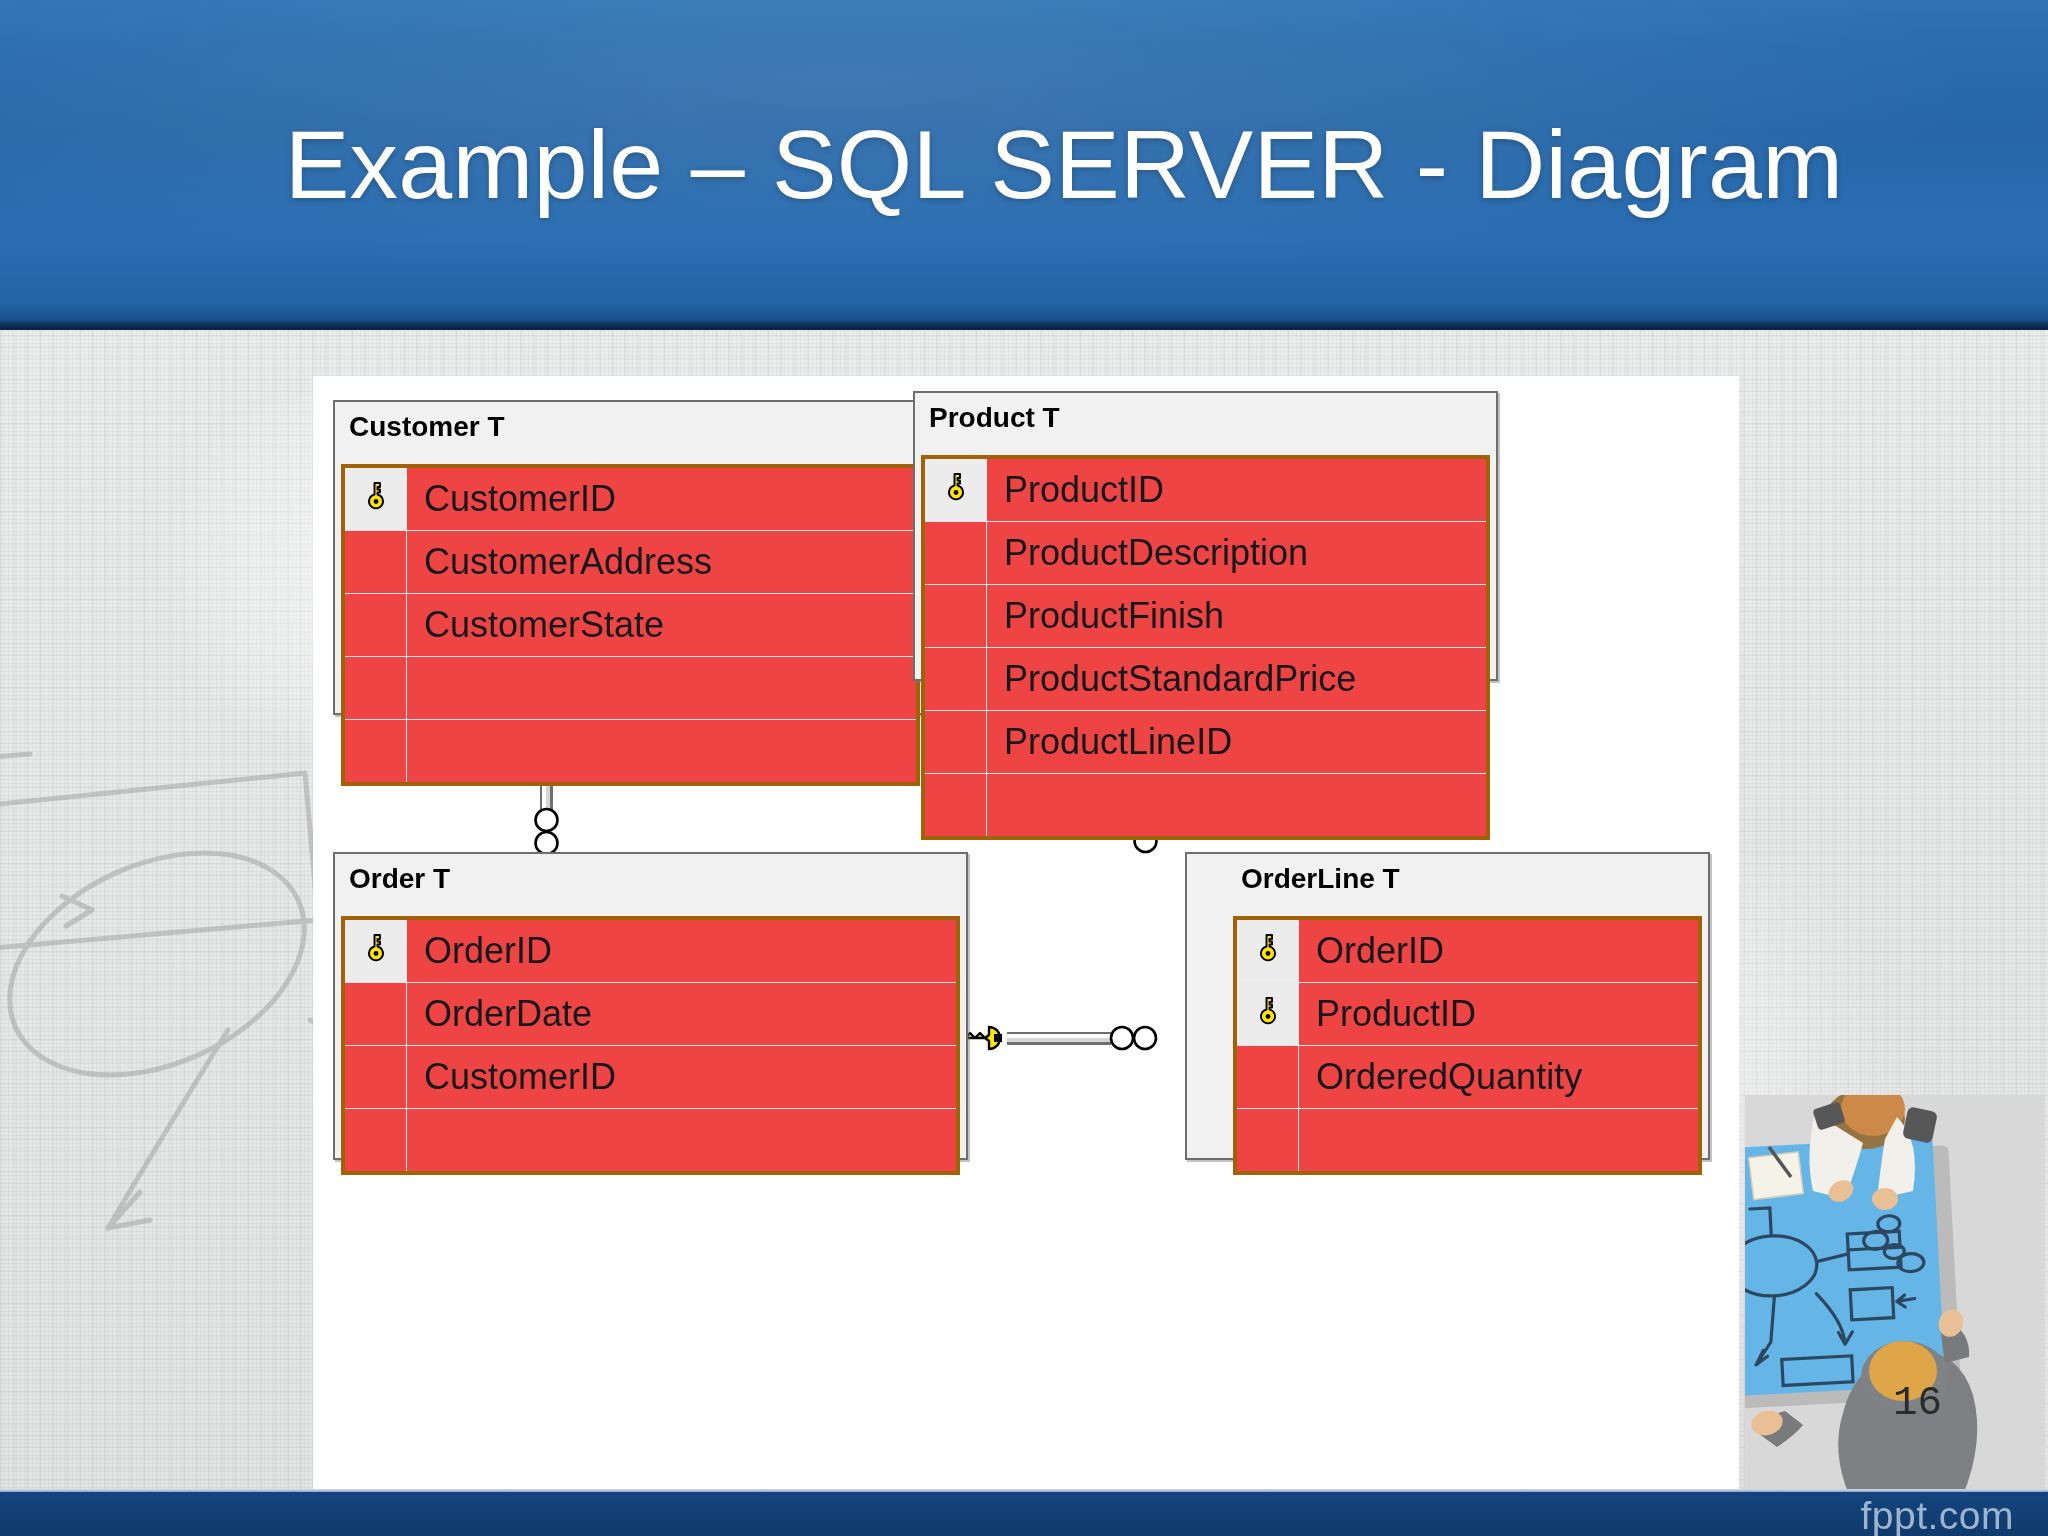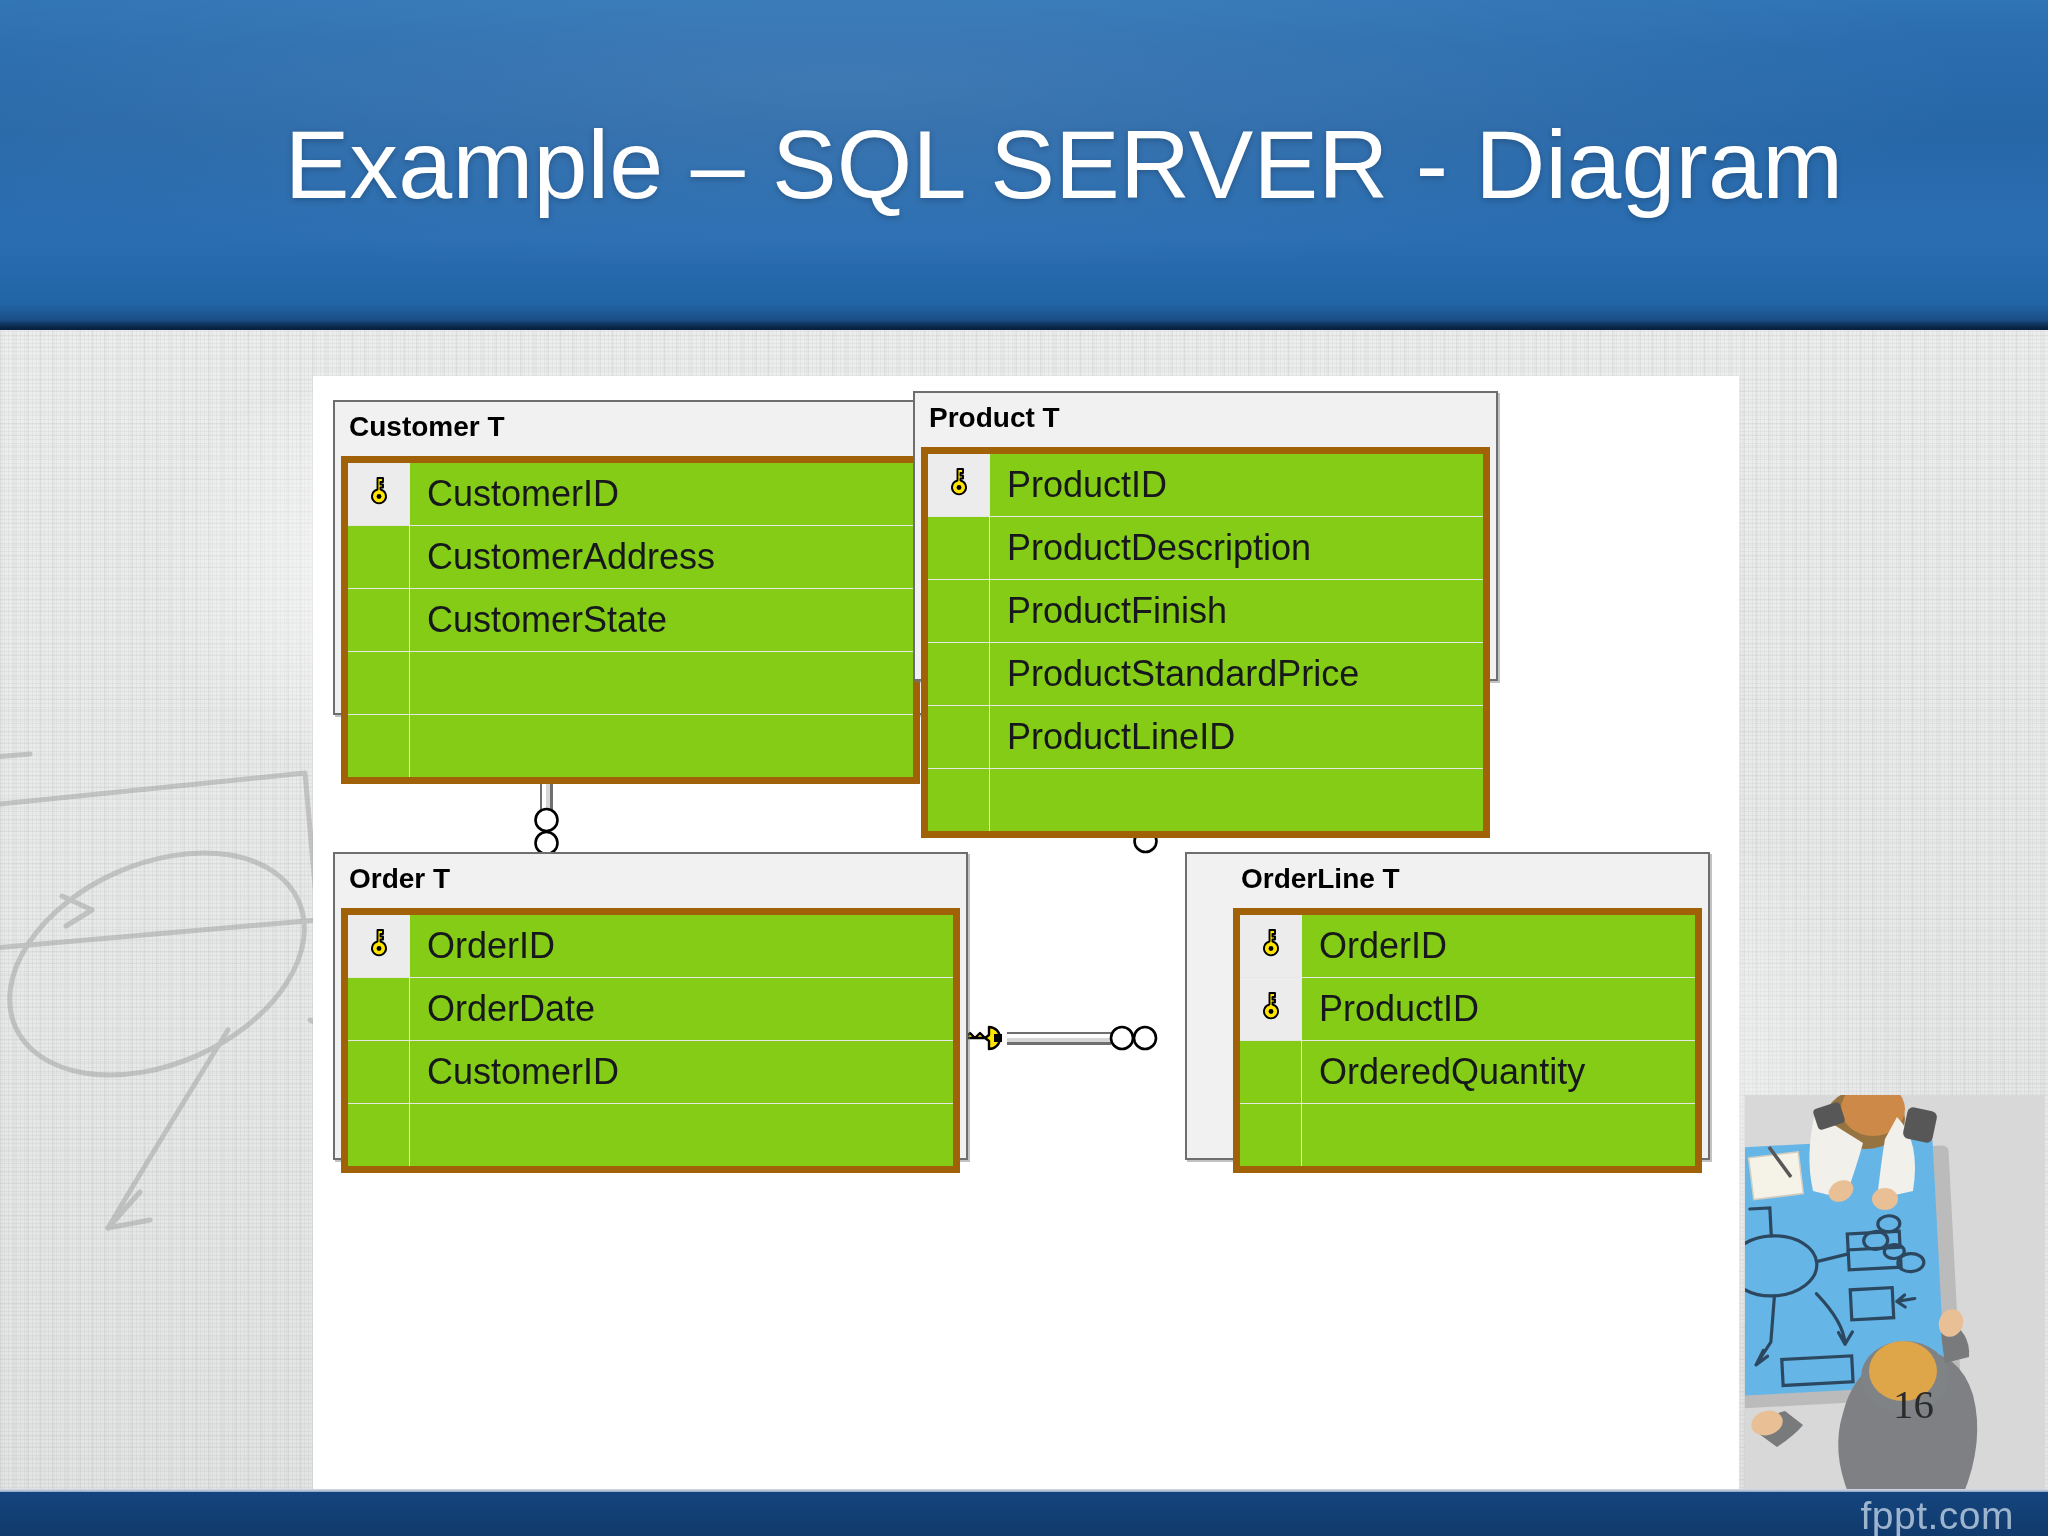--- a/index.html
+++ b/index.html
@@ -68,21 +68,21 @@
   }
   .watermark {
     position:absolute; right:34px; top:1494px;
     color:#a9bed6; font-size:39px; font-weight:400; letter-spacing:.5px;
     font-family:"Liberation Sans", sans-serif; opacity:.92;
   }
 
   
   .page-number {
     position:absolute; left:1893px; top:1380px;
-    color:#2b2b2b; font-size:41px; font-family:Liberation Serif, serif;
+    color:#2b2b2b; font-size:41px; font-family:Liberation Mono, monospace;
   }
 
   
   .illustration { position:absolute; left:1745px; top:1095px; width:300px; height:400px; }
 
   
   .canvas {
     position:absolute; left:313px; top:376px; width:1426px; height:1115px;
     background:#ffffff;
     box-shadow:0 0 0 0 rgba(0,0,0,0);
@@ -93,22 +93,22 @@
     position:absolute; background:#f1f1f1;
     border:2px solid #6e6e6e;
     box-shadow:2px 2px 0 rgba(120,120,120,.45);
   }
   .tbl-title {
     font-family:"Liberation Sans", sans-serif;
     font-weight:bold; color:#000; font-size:28px;
     padding:9px 0 5px 14px; letter-spacing:0px; white-space:nowrap;
   }
   .tbl-body {
-    background:#84cc16; border:7px solid #a16207;
-    margin:8px 6px 6px 6px;
+    background:#ef4444; border:4px solid #a16207;
+    margin:16px 6px 6px 6px;
   }
   .fld {
     display:flex; align-items:center; height:63px;
     border-bottom:1px solid #e6e6e6;
   }
   .fld:last-child { border-bottom:none; }
   .fld-gutter {
     width:62px; min-width:62px; height:100%;
     border-right:1px solid #e9e9e9;
     display:flex; align-items:center; justify-content:center;

